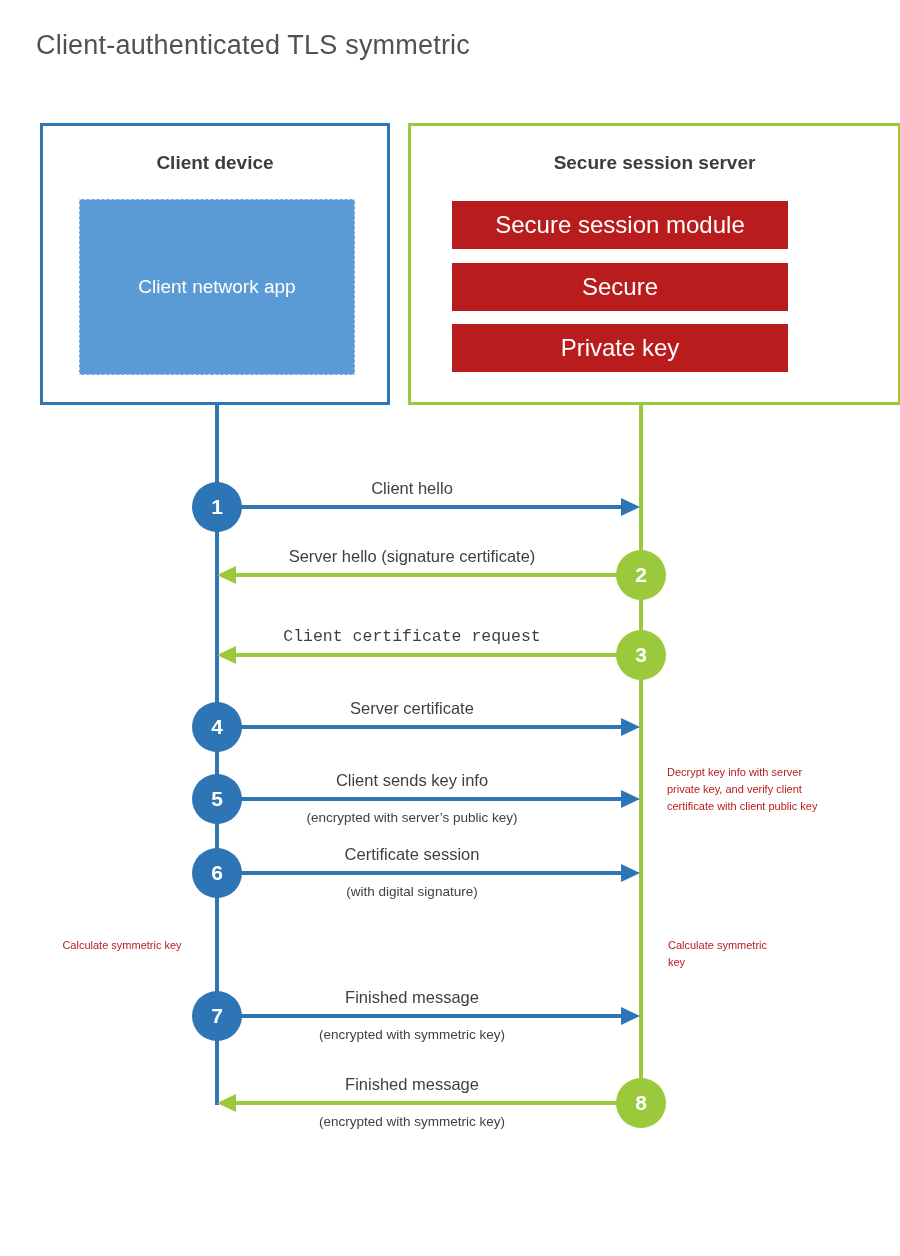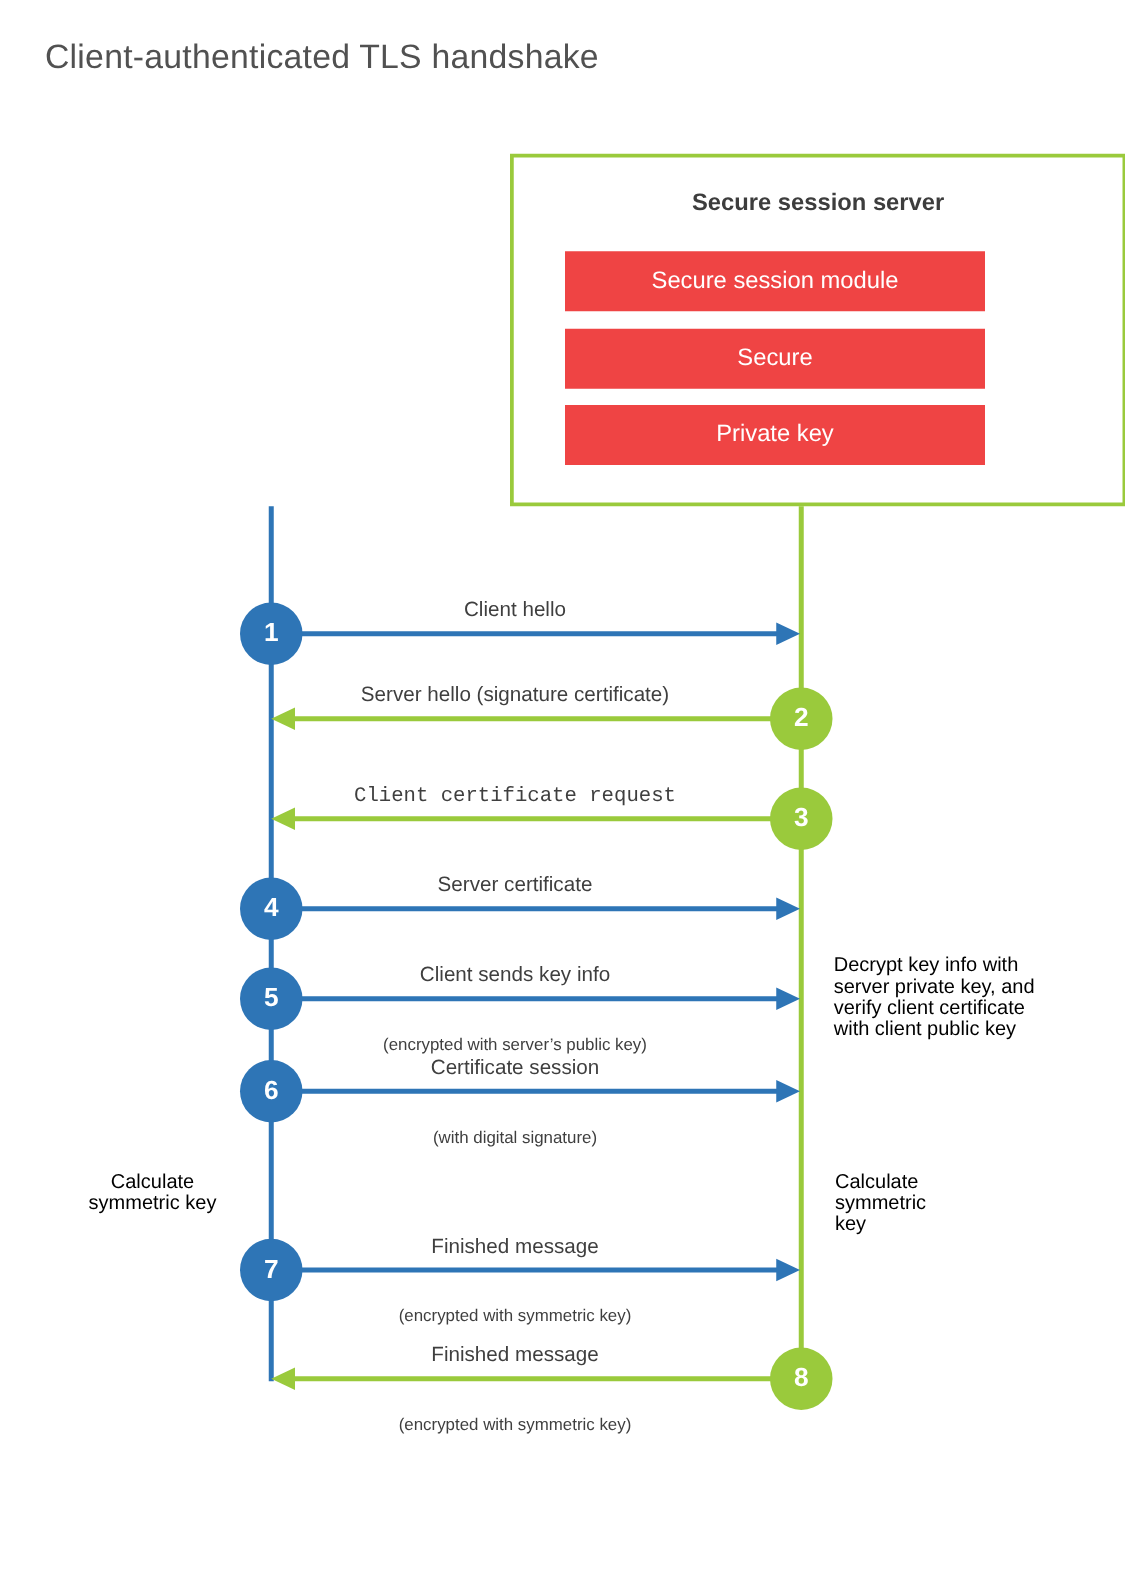--- a/index.html
+++ b/index.html
@@ -55,26 +55,26 @@
     color: #ffffff;
     font-size: 19px;
     line-height: 1.55;
   }
   .app-box span { display: block; width: 180px; }
   .server-bar {
     position: absolute;
     left: 41px;
     width: 336px;
     height: 48px;
-    background: #ef4444;
+    background: #b91c1c;
     display: flex;
     align-items: center;
     justify-content: center;
     color: #ffffff;
-    font-size: 19px;
+    font-size: 24px;
   }
   
   .lifeline {
     position: absolute;
     top: 405px;
     width: 4px;
     height: 700px;
   }
   .lifeline.client { left: 215px; background: #2e75b6; }
   .lifeline.server { left: 639px; background: #9aca3c; }
@@ -118,40 +118,45 @@
     font-size: 16.5px;
     color: #3f3f3f;
   }
   .msg-sub {
     position: absolute;
     left: 192px;
     width: 440px;
     text-align: center;
     font-size: 13.5px;
     color: #3f3f3f;
-    margin-top: 18px;
   }
   
   .note {
     position: absolute;
-    font-size: 16px;
+    font-size: 11px;
     line-height: 17px;
-    color: #000000;
+    color: #b91c1c;
   }
   .note.decrypt { left: 667px; top: 764px; width: 168px; text-align: left; }
   .note.calc-left { left: 58px; top: 937px; width: 128px; text-align: center; }
   .note.calc-right { left: 668px; top: 937px; width: 100px; text-align: left; }
 </style>
 </head>
 <body>
 
 <div id="canvas">
 
-  <div class="page-title">Client-authenticated TLS handshake</div>
-
+  <div class="page-title">Client-authenticated TLS symmetric</div>
+
+  <div class="actor-box client">
+    <div class="actor-title">Client device</div>
+    <div class="app-box">
+      <span>Client network app</span>
+    </div>
+  </div>
 
   <div class="actor-box server">
     <div class="actor-title">Secure session server</div>
     <div id="server-modules">
         <div class="server-bar" style="top: 75px;">
           <span>Secure session module</span>
         </div>
         <div class="server-bar" style="top: 137px;">
           <span>Secure</span>
         </div>

